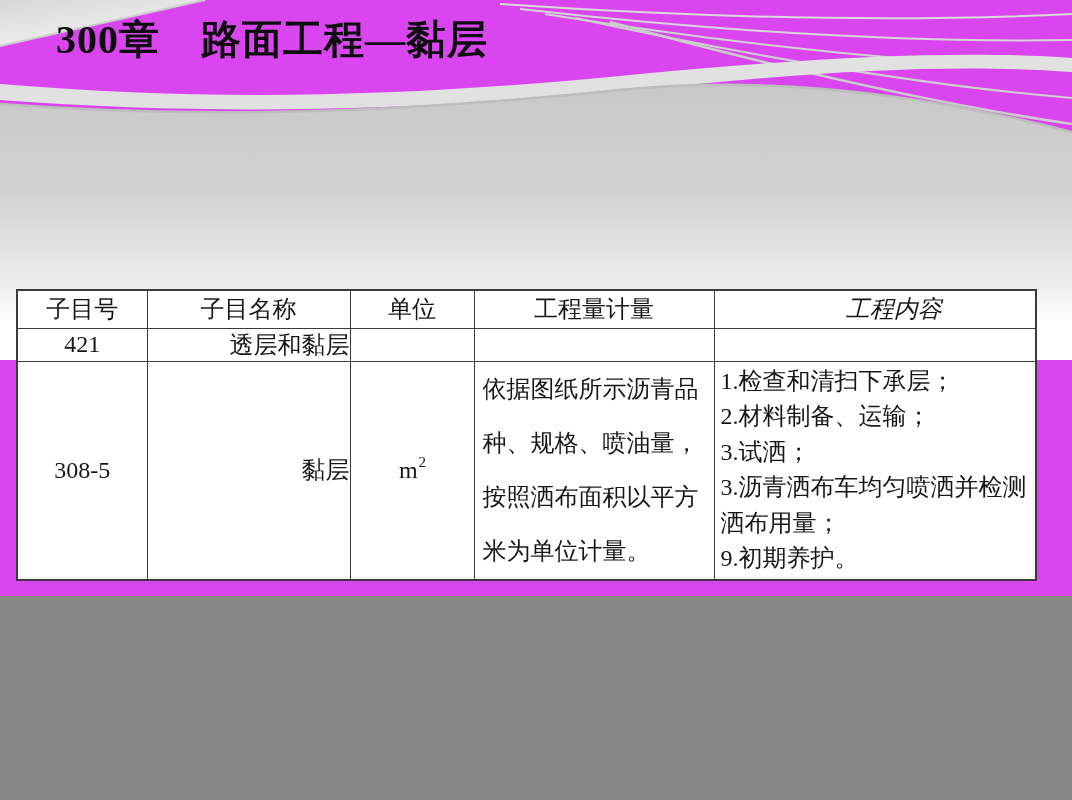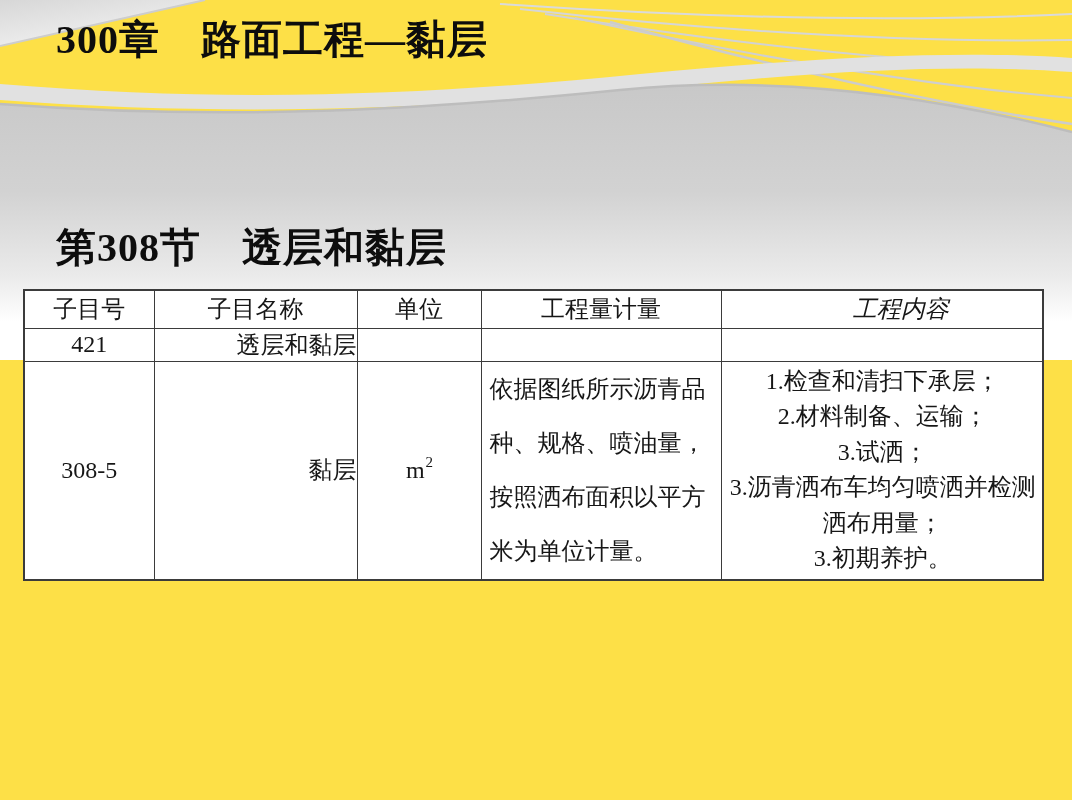--- a/index.html
+++ b/index.html
@@ -1,20 +1,20 @@
 <!DOCTYPE html>
 <html><head>
 <meta charset="utf-8">
 <style>
   html,body{margin:0;padding:0;background:#888;}
   .slide{
     position:relative;
-    width:1072px;height:800px;
+    width:1072px;height:596px;
     margin:0 auto;
-    background:#fde047;
+    background:#d946ef;
     overflow:hidden;
     font-family:"Liberation Serif","DejaVu Serif",serif;
     color:#161616;
   }
   .decor{position:absolute;left:0;top:0;pointer-events:none;}
   .kicker{
     position:absolute;left:56px;top:12px;
     font-size:40px;font-weight:bold;color:#0d0d0d;
     letter-spacing:1px;white-space:nowrap;
   }
@@ -22,21 +22,21 @@
     position:absolute;left:60px;top:112px;
     font-size:54px;font-weight:bold;color:#0a0a0a;
     letter-spacing:1px;white-space:nowrap;
   }
   .sub-title{
     position:absolute;left:56px;top:220px;
     font-size:40px;font-weight:bold;color:#0d0d0d;
     letter-spacing:1px;white-space:nowrap;
   }
   table.rules{
-    position:absolute;left:23px;top:289px;
+    position:absolute;left:16px;top:289px;
     width:1019px;
     border-collapse:collapse;
     table-layout:fixed;
     background:#ffffff;
     border:2px solid #3b3b3b;
     font-size:24px;
   }
   table.rules td{
     border:1.5px solid #3b3b3b;
     padding:0;
@@ -47,21 +47,21 @@
   tr.r-3082{height:213px;}
   .c-center{text-align:center;vertical-align:middle;}
   .c-name{text-align:right;vertical-align:middle;padding-left:14px !important;}
   .h-content{text-align:center;vertical-align:middle;padding-left:38px !important;font-style:italic;}
   .c-measure{
     text-align:left;vertical-align:middle;
     padding:0 6px 0 8px !important;
     line-height:54px;word-break:break-all;
   }
   .c-content{
-    text-align:center;vertical-align:middle;
+    text-align:left;vertical-align:middle;
     padding:2px 4px 2px 6px !important;
     line-height:35.5px;word-break:break-all;
   }
   .unit-sup{font-size:15px;vertical-align:baseline;position:relative;top:-11px;left:1px;}
 </style>
 </head>
 <body>
 
 <div class="slide">
 
@@ -90,21 +90,20 @@
 
     <path d="M0,84 C240,104 440,94 640,74 C820,57 960,50 1072,58
              L1072,72 C960,64 830,70 660,88 C460,108 240,118 0,100 Z" fill="#e1e1e1"></path>
 
     <path d="M0,104 C240,122 440,108 620,90 C780,74 940,98 1072,132
              L1072,360 L0,360 Z" fill="url(#gmain)"></path>
     <path d="M0,104 C240,122 440,108 620,90 C780,74 940,98 1072,132" stroke="#bdbdbd" stroke-width="2.5" fill="none"></path>
   </svg>
 
   <div class="kicker">300章　路面工程—黏层</div>
-  <div class="sub-title">第308节　透层和黏层</div>
 
   <table class="rules">
     <colgroup>
       <col style="width:130px">
         <col style="width:203px">
         <col style="width:124px">
       <col style="width:240px">
         <col style="width:322px">
     </colgroup>
     <tbody>
@@ -129,19 +128,19 @@
         <td class="c-name">黏层</td>
         <td class="c-center">
           <span>m</span><span class="unit-sup">2</span>
         </td>
         <td class="c-measure">依据图纸所示沥青品种、规格、喷油量，按照洒布面积以平方米为单位计量。</td>
         <td class="c-content">
           <div>1.检查和清扫下承层；</div>
           <div>2.材料制备、运输；</div>
           <div>3.试洒；</div>
           <div>3.沥青洒布车均匀喷洒并检测洒布用量；</div>
-          <div>3.初期养护。</div>
+          <div>9.初期养护。</div>
         </td>
       </tr>
     </tbody>
   </table>
 
 </div>
 
 </body></html>

